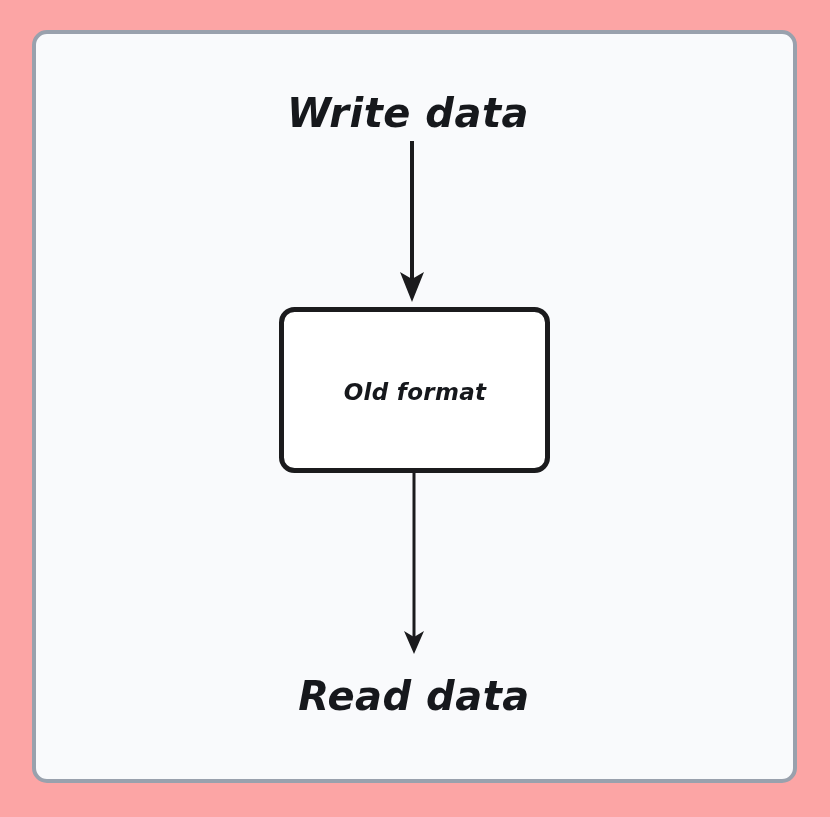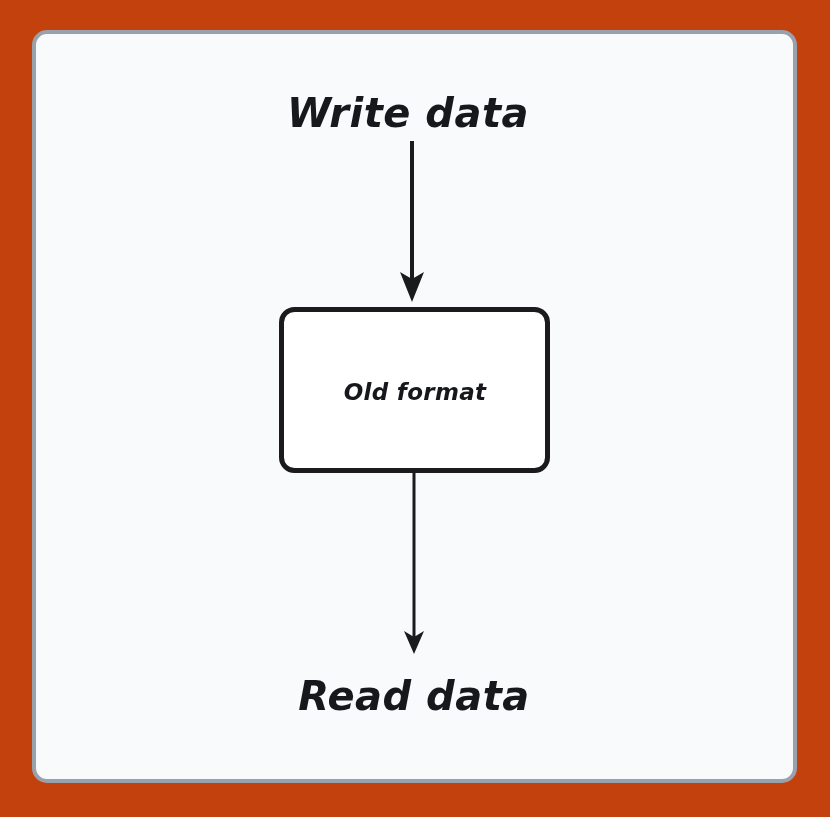--- a/index.html
+++ b/index.html
@@ -7,21 +7,21 @@
     padding: 0;
     background: #f8f9fb;
   }
   body {
     font-family: "DejaVu Sans", sans-serif;
   }
   #canvas {
     position: relative;
     width: 830px;
     height: 817px;
-    background: #c2410c;
+    background: #fca5a5;
     overflow: hidden;
     text-align: center;
   }
   
   #diagram-frame {
     position: absolute;
     left: 32px;
     top: 30px;
     width: 765px;
     height: 753px;

